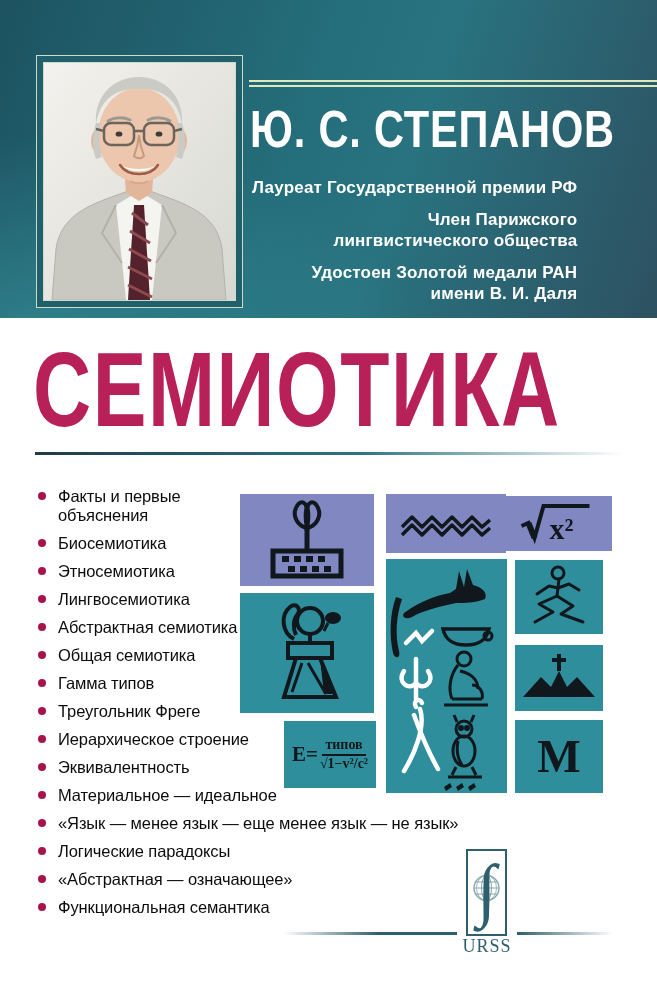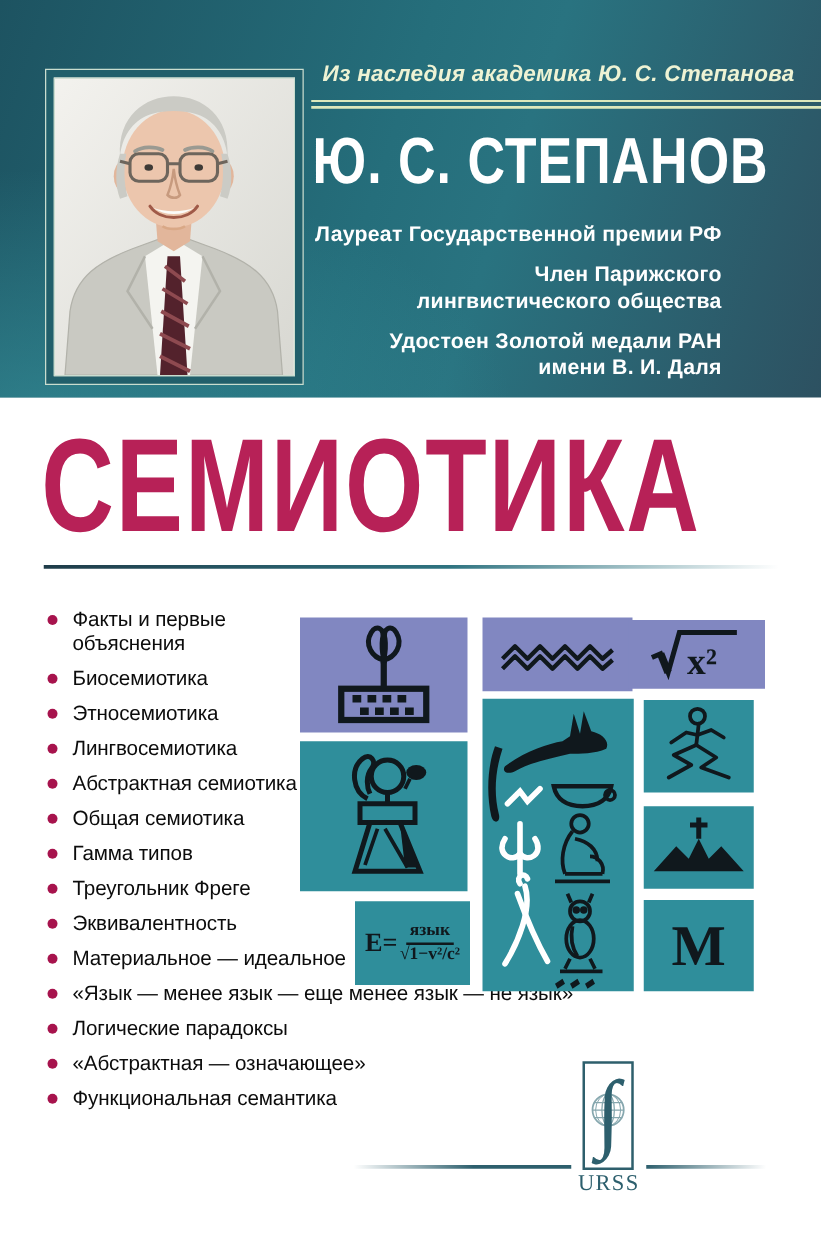--- a/index.html
+++ b/index.html
@@ -113,21 +113,20 @@
           <ellipse cx="75" cy="71" rx="3.4" ry="2.6" fill="#3e3a36"></ellipse>
           <ellipse cx="115" cy="71" rx="3.4" ry="2.6" fill="#3e3a36"></ellipse>
           <path d="M95,72 C94,82 92,88 90,93 C93,96 98,96 100,93 C98,88 96,82 95,72" fill="none" stroke="#c79a7e" stroke-width="2"></path>
           <path d="M76,102 C84,114 106,114 114,102" fill="none" stroke="#a05a48" stroke-width="2.5" stroke-linecap="round"></path>
           <path d="M78,103 C88,110 102,110 112,103 C102,107 88,107 78,103 Z" fill="#fbfbf8"></path>
           <path d="M86,118 C90,121 100,121 104,118" stroke="#d9a886" stroke-width="2" fill="none"></path>
         </svg>
       </div>
     </div>
 
-    <div class="series-note">Из наследия академика Ю. С. Степанова</div>
     <div class="double-rule"></div>
     <h1 class="author-name">Ю. С. СТЕПАНОВ</h1>
 
     <div class="credentials">
       <p>Лауреат Государственной премии РФ</p>
       <p>Член Парижского
 лингвистического общества</p>
       <p>Удостоен Золотой медали РАН
 имени В. И. Даля</p>
     </div>
@@ -162,20 +161,24 @@
         <span class="bullet"></span>
         <span class="topic-label">Общая семиотика</span>
       </li>
     <li class="topic">
         <span class="bullet"></span>
         <span class="topic-label">Гамма типов</span>
       </li>
     <li class="topic">
         <span class="bullet"></span>
         <span class="topic-label">Треугольник Фреге</span>
+      </li>
+    <li class="topic">
+        <span class="bullet"></span>
+        <span class="topic-label">Иерархическое строение</span>
       </li>
     <li class="topic">
         <span class="bullet"></span>
         <span class="topic-label">Эквивалентность</span>
       </li>
     <li class="topic">
         <span class="bullet"></span>
         <span class="topic-label">Материальное — идеальное</span>
       </li>
     <li class="topic">
@@ -224,21 +227,21 @@
       <path d="M56,65 L44,104 L96,104 L80,65 Z" stroke-width="4"></path>
       <path d="M62,70 L52,99 M68,70 L86,101" stroke-width="3"></path>
       <path d="M80,66 L94,101 L84,101 Z" fill="#10181d" stroke="none"></path>
     </svg>
   </div>
 
   <div class="gbox teal b3">
     <div class="formula">
       <span>E=</span>
         <span class="frac">
-          <span class="num">язык</span>
+          <span class="num">типов</span>
           <span class="den">√1−v²/c²</span>
         </span>
     </div>
   </div>
 
   <div class="gbox purple b4">
     <svg viewBox="0 0 120 59" fill="none" stroke="#10181d" stroke-width="3.5" stroke-linejoin="round">
       <path d="M16,33 L26,23 L36,33 L46,23 L56,33 L66,23 L76,33 L86,23 L96,33 L104,26"></path>
       <path d="M16,41 L26,31 L36,41 L46,31 L56,41 L66,31 L76,41 L86,31 L96,41 L104,34"></path>
     </svg>

